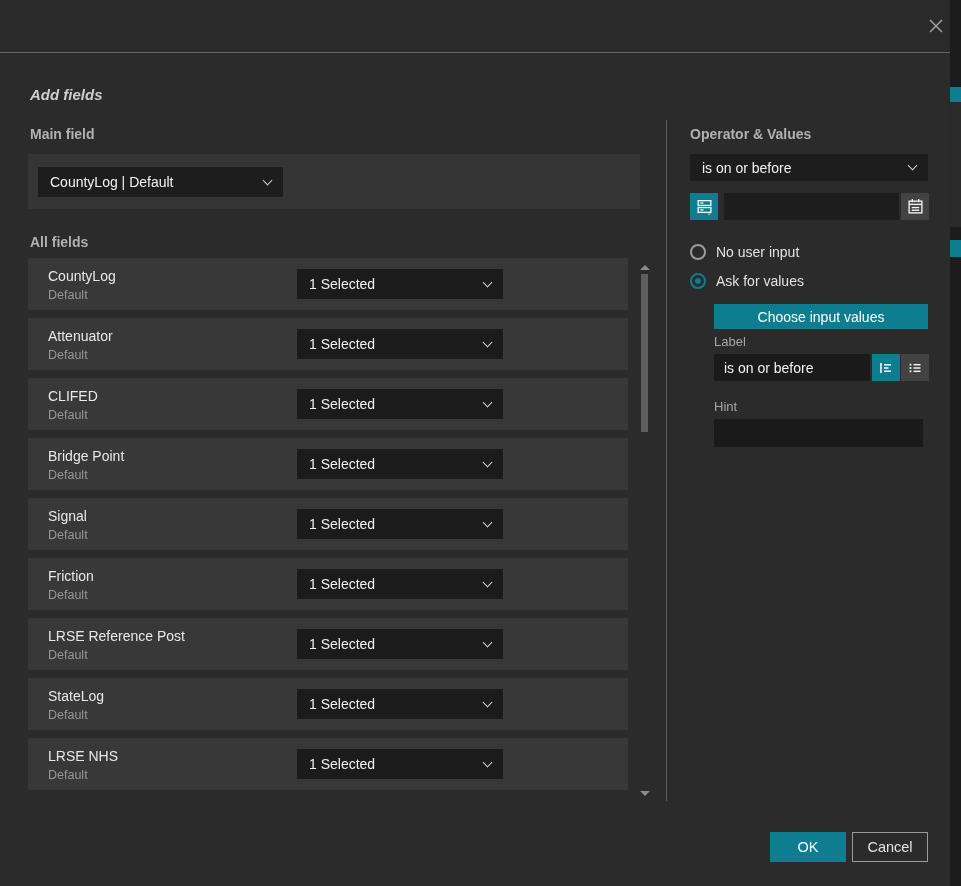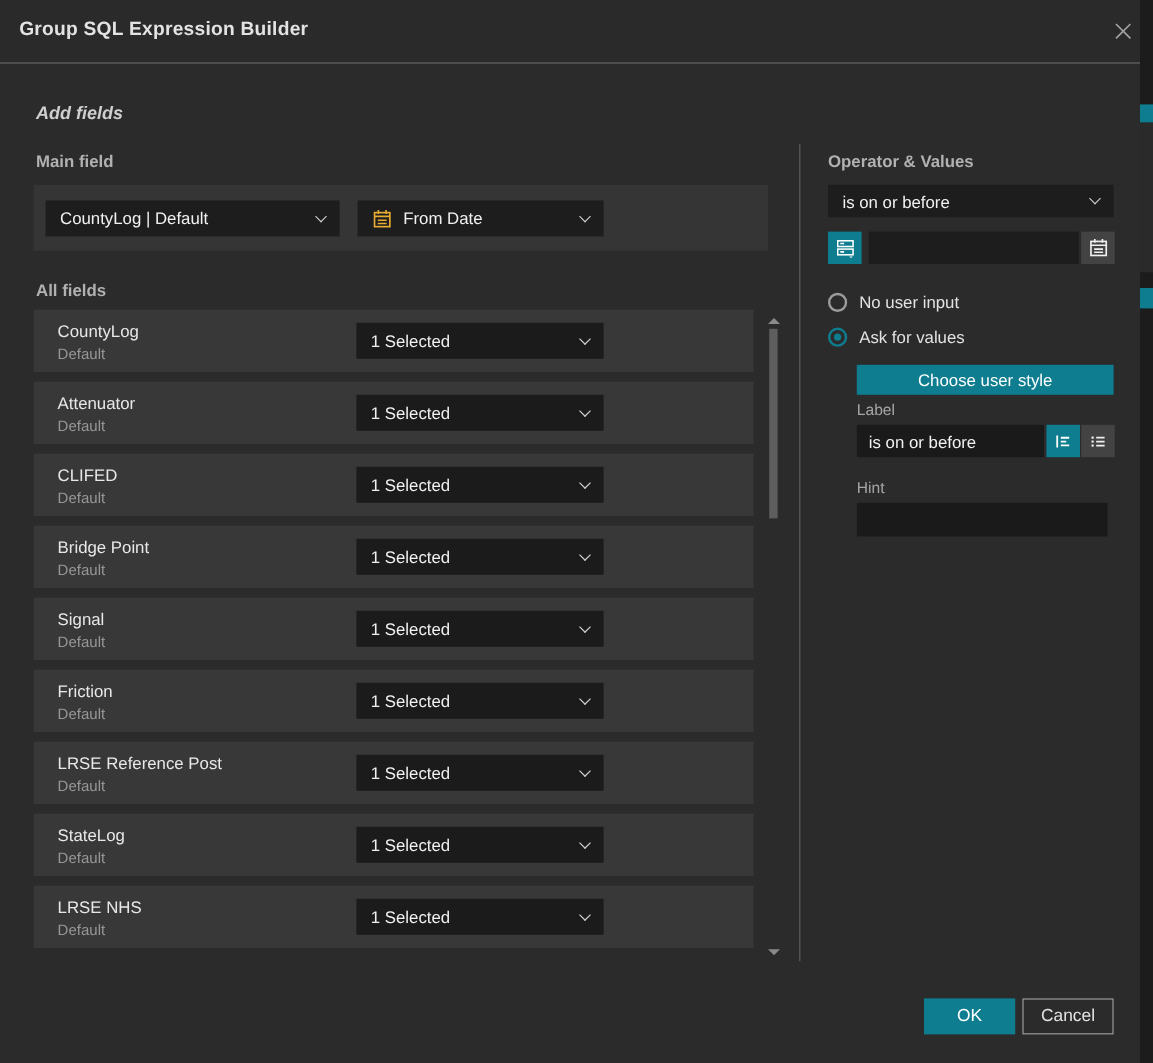--- a/index.html
+++ b/index.html
@@ -90,47 +90,34 @@
   
   .edge-strip{ left:950px; top:0; width:11px; height:886px; background:#1c1c1c; }
   .edge-strip .b1{ position:absolute; left:0; top:87px; width:11px; height:15px; background:var(--accent); }
   .edge-strip .b2{ position:absolute; left:0; top:102px; width:11px; height:125px; background:#2a2a2a; }
   .edge-strip .b3{ position:absolute; left:0; top:240px; width:11px; height:17px; background:var(--accent); }
 </style>
 </head>
 <body>
 
 <div class="abs titlebar">
-  <div class="abs title">Group SQL Expression Builder</div>
   <button class="abs close-btn">
     <svg width="16" height="16" viewBox="0 0 16 16" fill="none" stroke-width="1.4">
       <line x1="2" y1="2" x2="14" y2="14"></line>
         <line x1="14" y1="2" x2="2" y2="14"></line>
     </svg>
   </button>
 </div>
 
 <div class="abs h1" style="left:30px; top:86px;">Add fields</div>
 <div class="abs h2" style="left:30px; top:126px;">Main field</div>
 
 <div class="abs main-panel">
   <div class="abs select layer-select" style="position:absolute; left:10px; top:13px;gap:17px;">
     <span class="txt">CountyLog | Default</span>
-    <span class="chev"></span>
-  </div>
-  <div class="abs select field-select" style="position:absolute; left:270px; top:13px;">
-    <svg width="17" height="17" viewBox="0 0 16 16" fill="none" stroke="var(--cal)" stroke-width="1.3">
-      <rect x="2" y="3" width="12" height="11"></rect>
-        <line x1="2" y1="6" x2="14" y2="6"></line>
-      <line x1="5" y1="1" x2="5" y2="4"></line>
-        <line x1="11" y1="1" x2="11" y2="4"></line>
-      <line x1="4.5" y1="9" x2="11.5" y2="9"></line>
-        <line x1="4.5" y1="11.5" x2="11.5" y2="11.5"></line>
-    </svg>
-    <span class="txt">From Date</span>
     <span class="chev"></span>
   </div>
 </div>
 
 <div class="abs h2" style="left:30px; top:234px;">All fields</div>
 
 <div class="abs rows">
   <div class="row">
     <div class="row-name">CountyLog</div>
     <div class="row-sub">Default</div>
@@ -249,21 +236,21 @@
 
 <div class="abs radio-item radio-1">
   <span class="radio-circle"></span>
   <span class="radio-label">No user input</span>
 </div>
 <div class="abs radio-item radio-2 checked">
   <span class="radio-circle"></span>
   <span class="radio-label">Ask for values</span>
 </div>
 
-<button class="abs choose-btn">Choose user style</button>
+<button class="abs choose-btn">Choose input values</button>
 
 <div class="abs small-lbl lbl-label">Label</div>
 <input class="abs label-input" value="is on or before" style="">
 <button class="abs sq-btn teal align-btn">
   <svg width="16" height="16" viewBox="0 0 16 16" fill="none" stroke="#fff" stroke-width="1.5">
     <line x1="3" y1="3" x2="3" y2="13"></line>
       <line x1="6" y1="4.8" x2="13" y2="4.8"></line>
     <line x1="6" y1="8" x2="10.5" y2="8"></line>
       <line x1="6" y1="11.2" x2="13" y2="11.2"></line>
   </svg>

